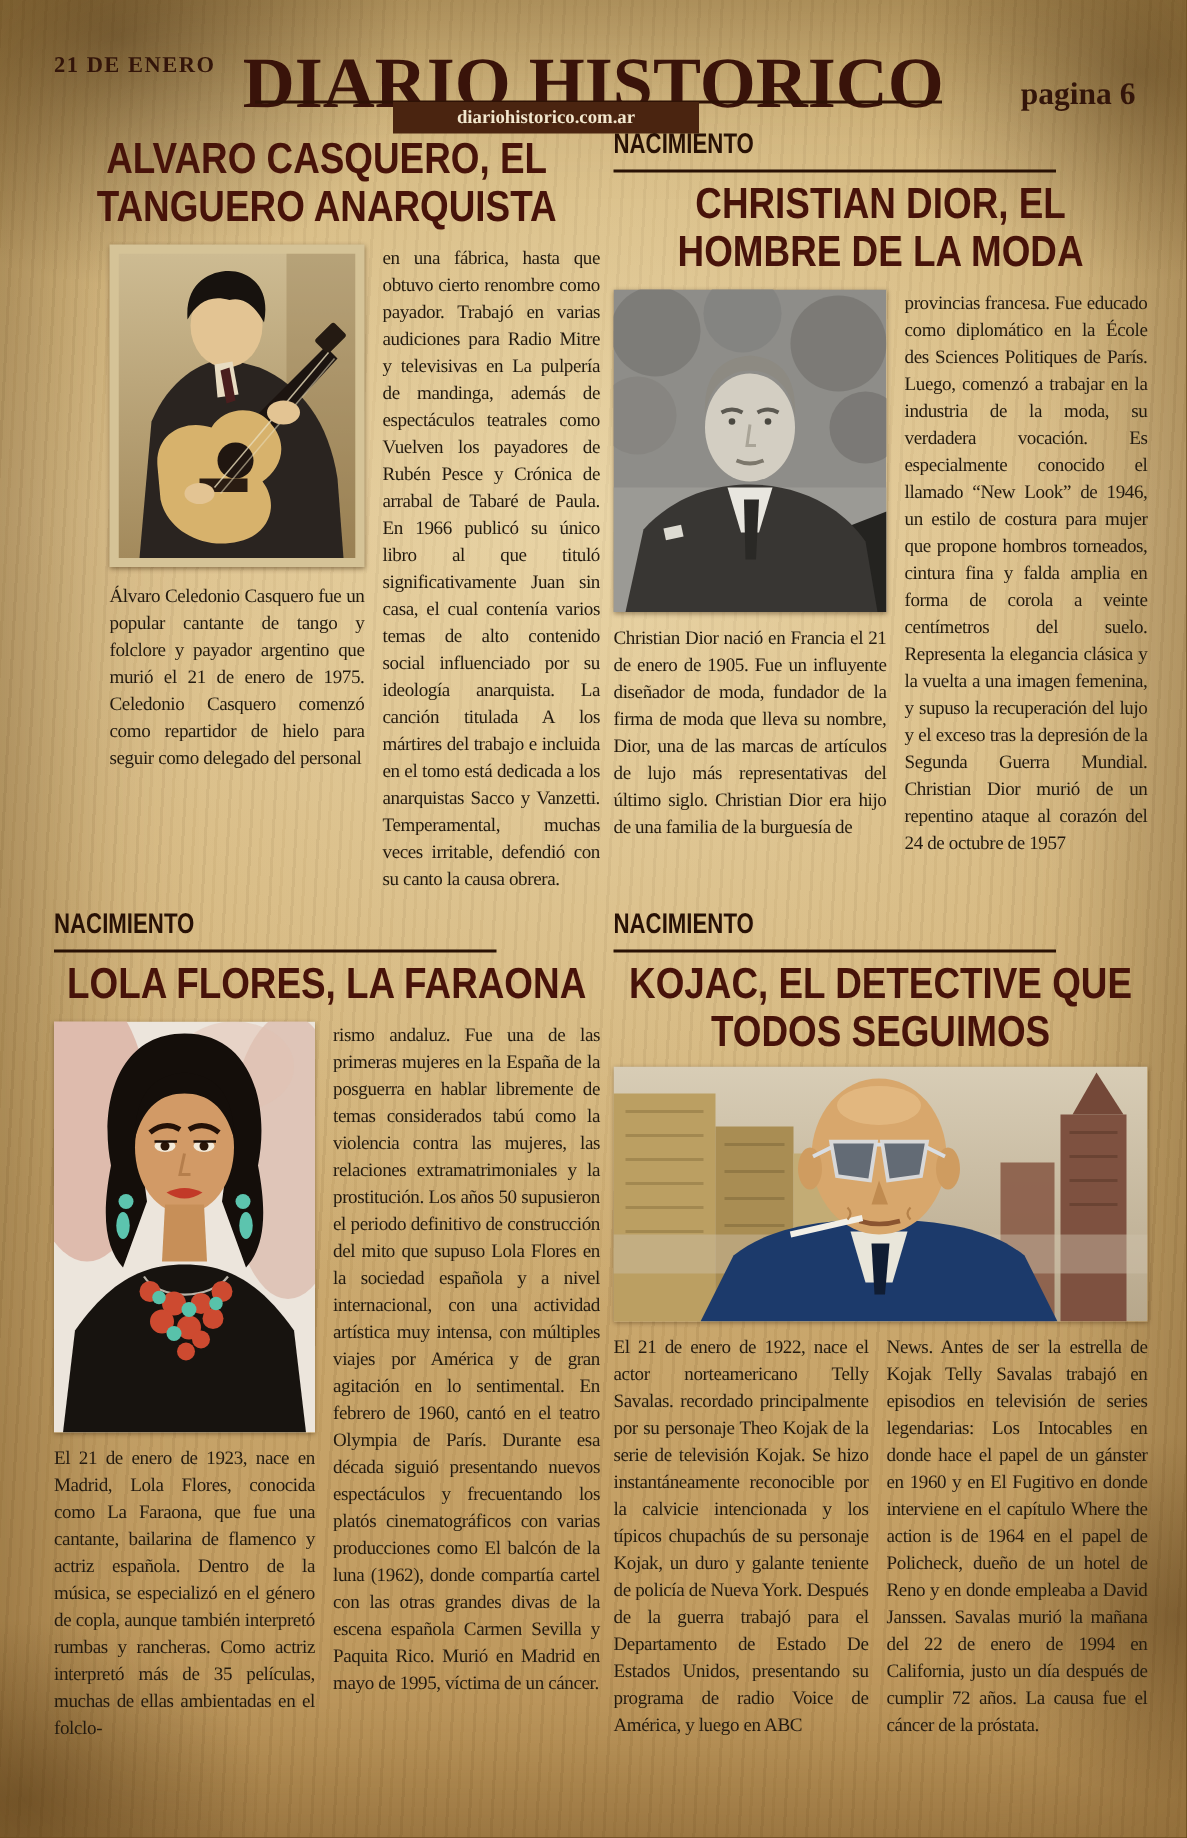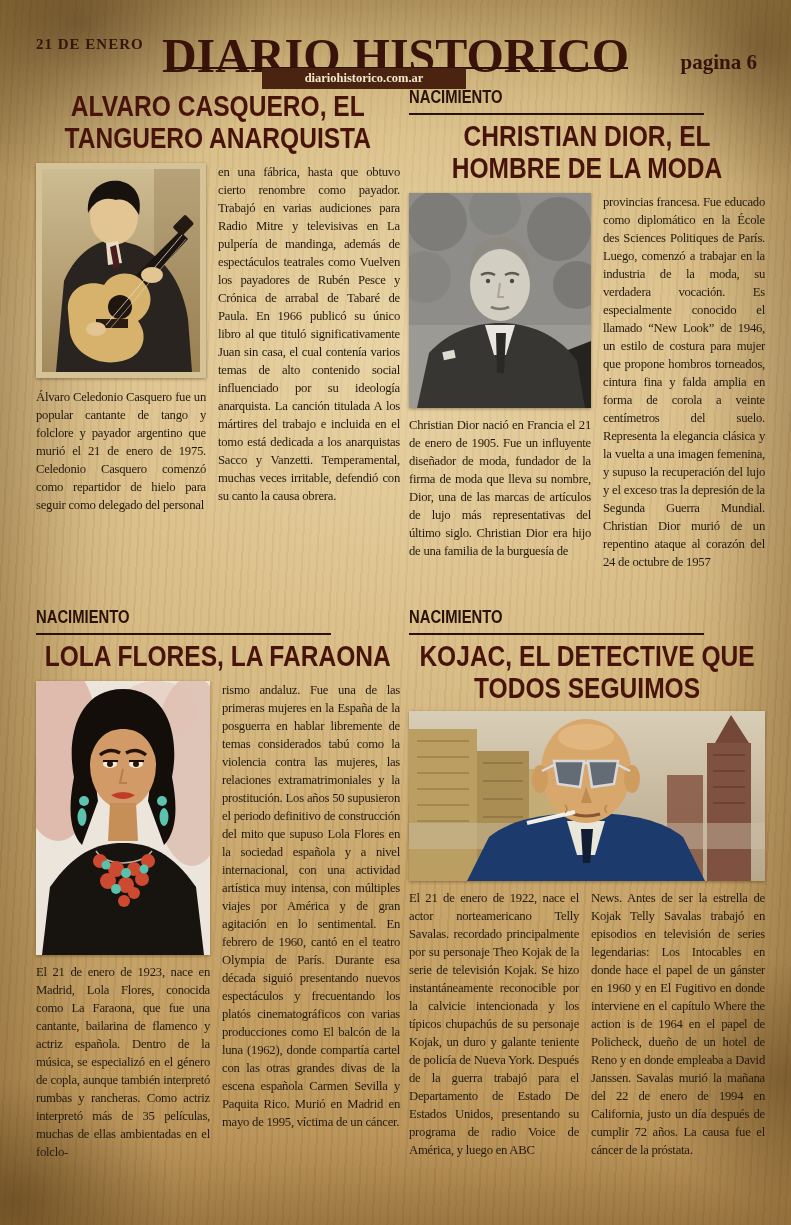--- a/index.html
+++ b/index.html
@@ -34,21 +34,21 @@
   .label{display:inline-block;font-family:"Liberation Sans",sans-serif;font-weight:bold;
     font-size:19px;color:#281105;transform:scaleX(0.78);transform-origin:0 50%;white-space:nowrap;}
   .headline{margin:5px 0 8px;text-align:center;font-family:"Liberation Sans",sans-serif;
     font-weight:bold;font-size:29px;line-height:1.1;color:#47130a;
     width:118%;margin-left:-9%;transform:scaleX(0.847);transform-origin:50% 0;}
   .headline span{display:block;}
   .a4 .headline{margin-top:3px;margin-bottom:6px;}
   .cols{display:flex;gap:12px;}
   .colA{flex:0 0 auto;}
   .colB{flex:1 1 auto;min-width:0;}
-  .a1 .colA{width:170px;} .a2 .colA{width:182px;} .a3 .colA{width:174px;font-family:Liberation Serif, serif;}
+  .a1 .colA{width:170px;margin-left:37px;} .a2 .colA{width:182px;} .a3 .colA{width:174px;font-family:Liberation Serif, serif;}
   .article p{margin:0;font-size:12.7px;line-height:18px;letter-spacing:-0.25px;
     color:#231a0f;text-align:justify;}
   figure{margin:0;}
   .photo-frame{background:#d5c397;padding:6px;box-shadow:0 1px 3px rgba(50,28,4,0.45);margin-bottom:10px;}
   .photo-frame svg{display:block;}
   .plain-photo{margin-bottom:8px;box-shadow:0 1px 3px rgba(50,28,4,0.40);}
   .plain-photo svg{display:block;}
 </style>
 </head>
 <body>

